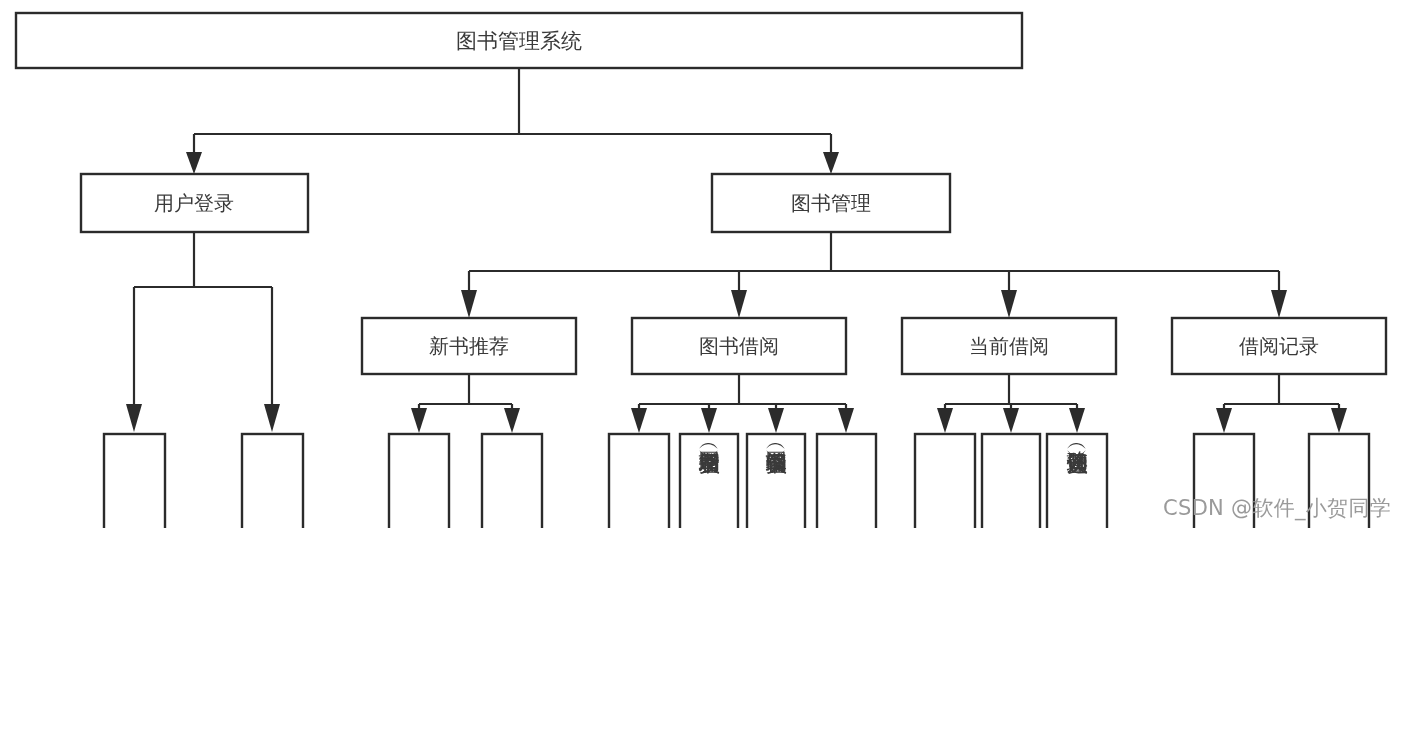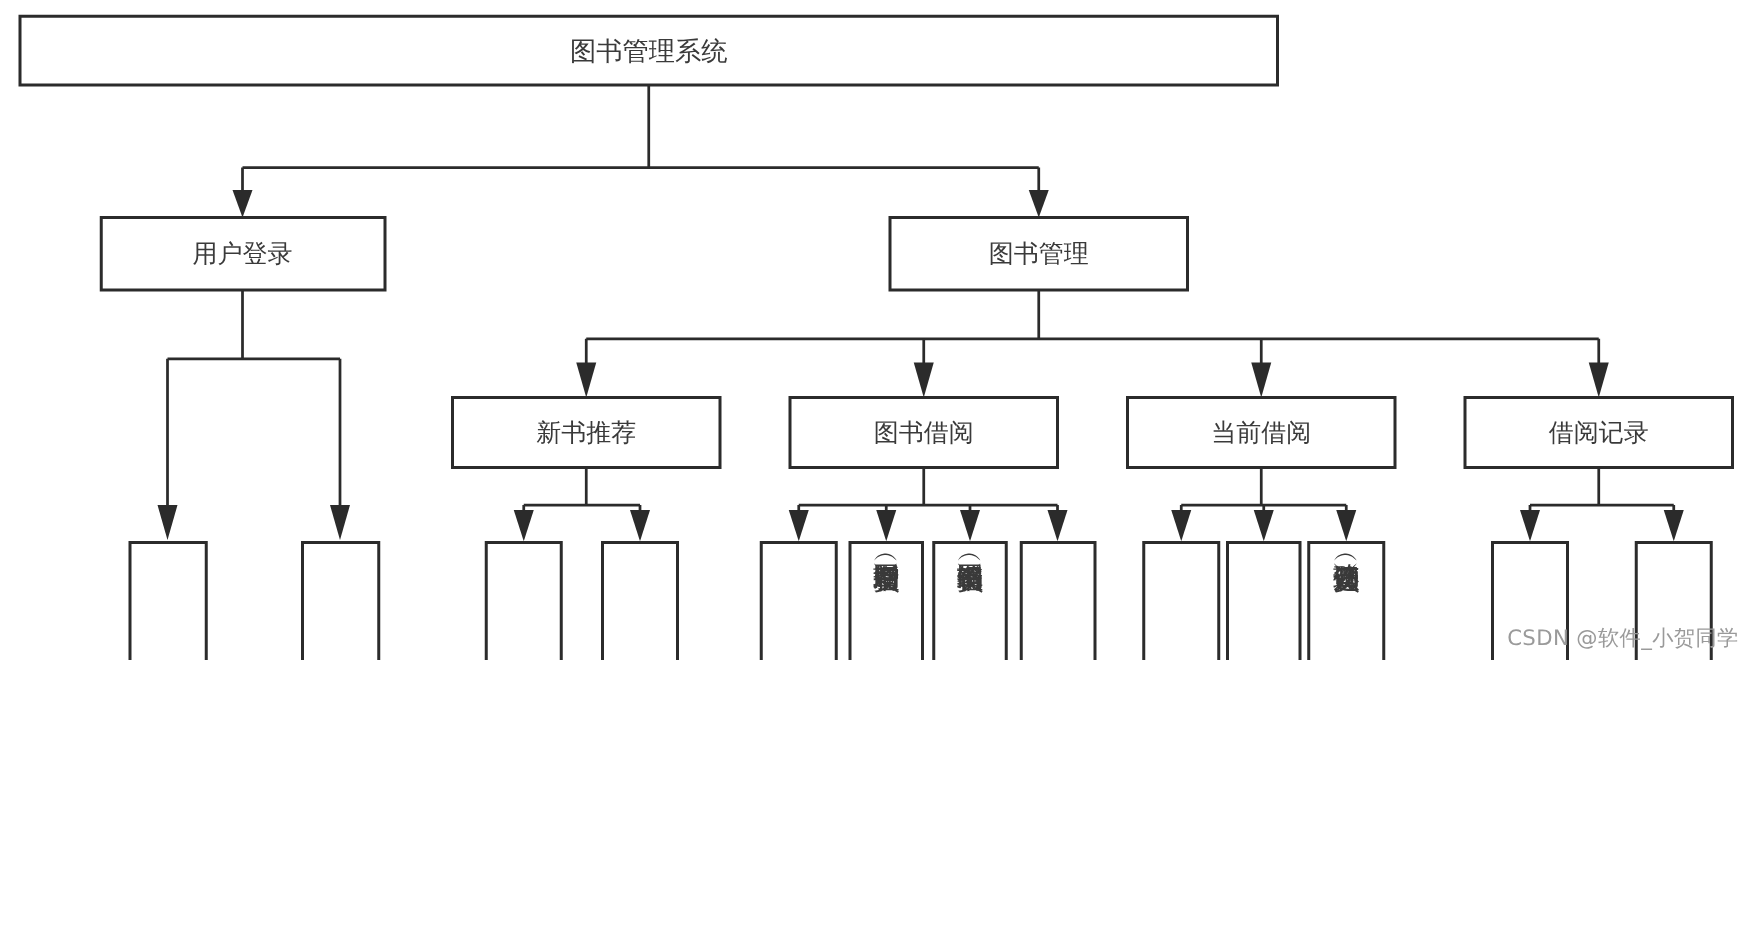--- a/index.html
+++ b/index.html
@@ -67,21 +67,21 @@
     display: flex;
     align-items: center;
     justify-content: center;
     pointer-events: none;
   }
   .watermark {
     position: absolute;
     right: 14px;
     bottom: 6px;
     font-family: "DejaVu Sans", "Liberation Sans", sans-serif;
-    font-size: 17px;
+    font-size: 21px;
     color: #9a9a9a;
     white-space: nowrap;
     letter-spacing: 0.3px;
   }
 </style>
 </head>
 <body>
 
 <div id="diagram-root">
 

